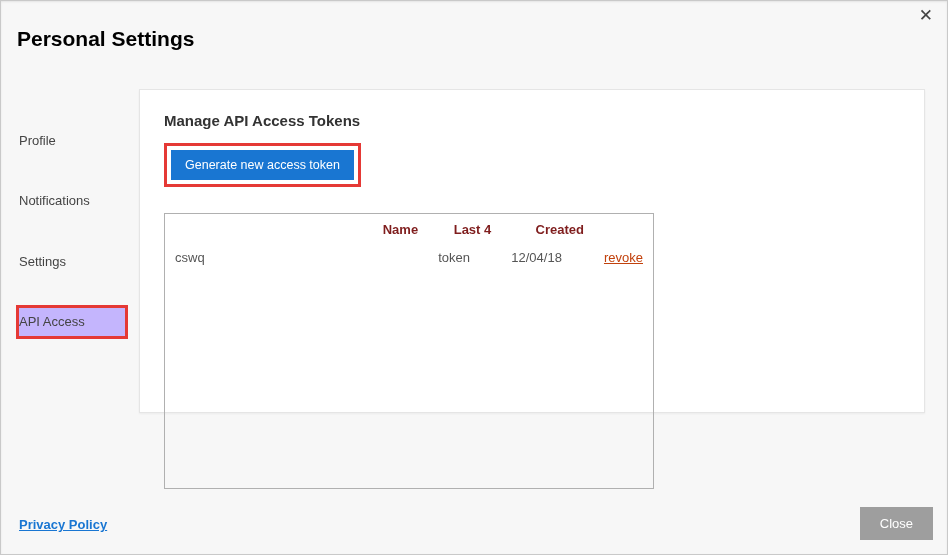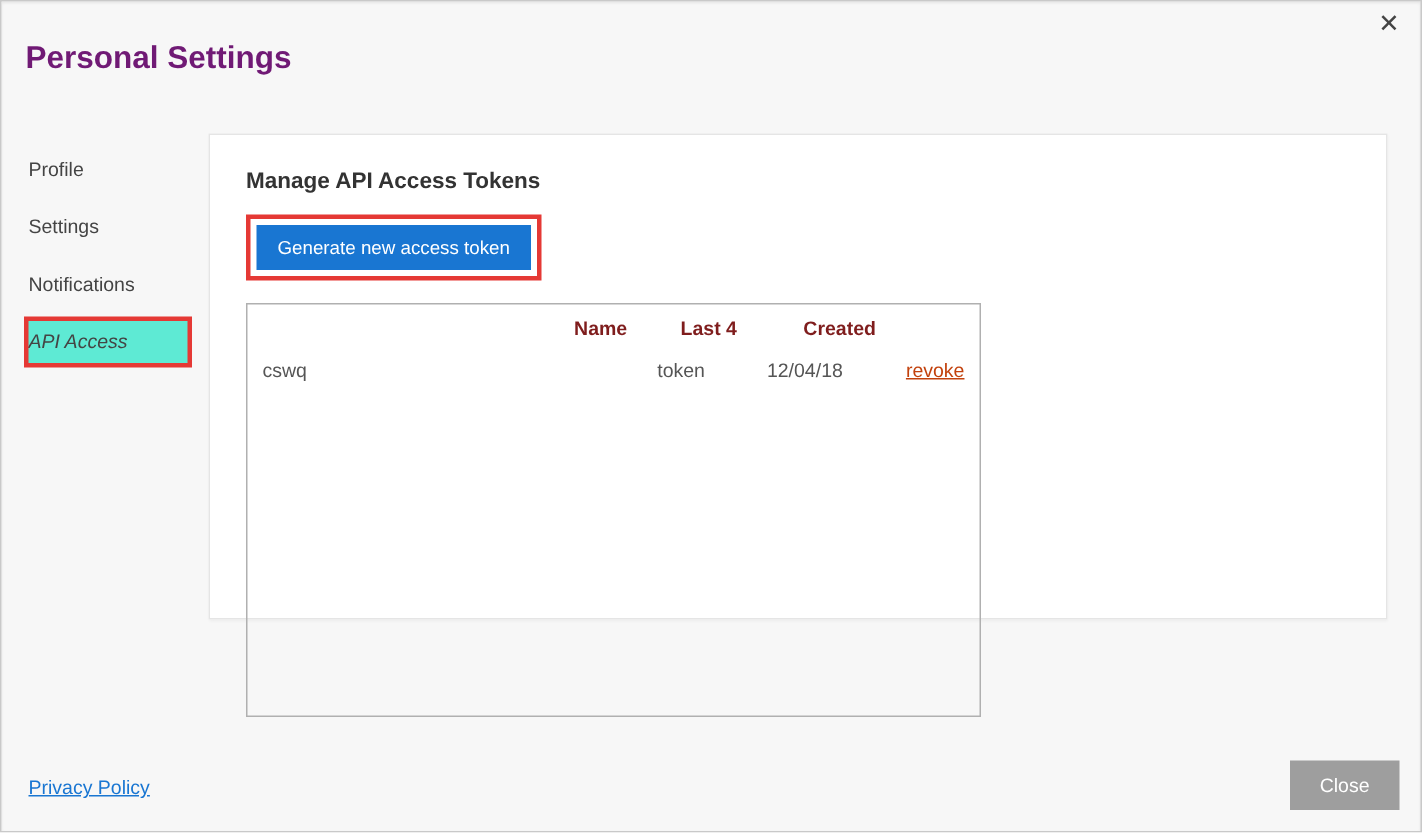--- a/index.html
+++ b/index.html
@@ -25,41 +25,41 @@
     line-height: 1;
     color: #444;
     cursor: pointer;
     font-family: Arial, sans-serif;
   }
   .title {
     position: absolute;
     top: 26px; left: 16px;
     font-size: 21px;
     font-weight: 700;
-    color: #701a75;
+    color: #000000;
   }
 
   
   .side-nav {
     position: absolute;
     top: 96px;
     left: 16px;
     width: 110px;
   }
   .side-nav .item {
     padding: 8px 6px 8px 2px;
     margin-bottom: 6px;
     color: #444;
     font-size: 13px;
     cursor: pointer;
     line-height: 1.25;
+    margin-top: 28px;
   }
   .side-nav .item.active {
-    background: #5eead4;
-    font-style: italic;
+    background: #c4b5fd;
   }
   .highlight-box {
     outline: 3px solid #e53935;
     outline-offset: -2px;
   }
 
   
   .panel {
     position: absolute;
     top: 88px;
@@ -74,21 +74,21 @@
   .panel-title {
     font-size: 15px;
     font-weight: 700;
     color: #333;
     margin-bottom: 14px;
   }
   .gen-btn-wrap {
     display: inline-block;
     border: 3px solid #e53935;
     padding: 4px;
-    margin-bottom: 15px;
+    margin-bottom: 26px;
   }
   .gen-btn {
     display: inline-block;
     background: #1976d2;
     color: #fff;
     font-size: 12.5px;
     padding: 8px 14px;
     border: none;
     cursor: pointer;
     font-family: inherit;
@@ -124,20 +124,21 @@
 
   
   .privacy {
     position: absolute;
     left: 18px;
     bottom: 22px;
     color: #1976d2;
     text-decoration: underline;
     font-size: 13px;
     cursor: pointer;
+    font-weight: bold;
   }
   .close-btn {
     position: absolute;
     right: 14px;
     bottom: 14px;
     background: #9e9e9e;
     color: #fff;
     border: none;
     padding: 9px 20px;
     font-size: 13px;
@@ -150,22 +151,22 @@
 <body>
 
 <div class="modal">
 
   <span class="close-x">✕</span>
 
   <h1 class="title">Personal Settings</h1>
 
   <nav class="side-nav">
     <div class="item">Profile</div>
+    <div class="item">Notifications</div>
     <div class="item">Settings</div>
-    <div class="item">Notifications</div>
     <div class="item active highlight-box">API Access</div>
   </nav>
 
   <section class="panel">
     <div class="panel-title">Manage API Access Tokens</div>
 
     <div class="gen-btn-wrap">
       <button class="gen-btn">Generate new access token</button>
     </div>
 

